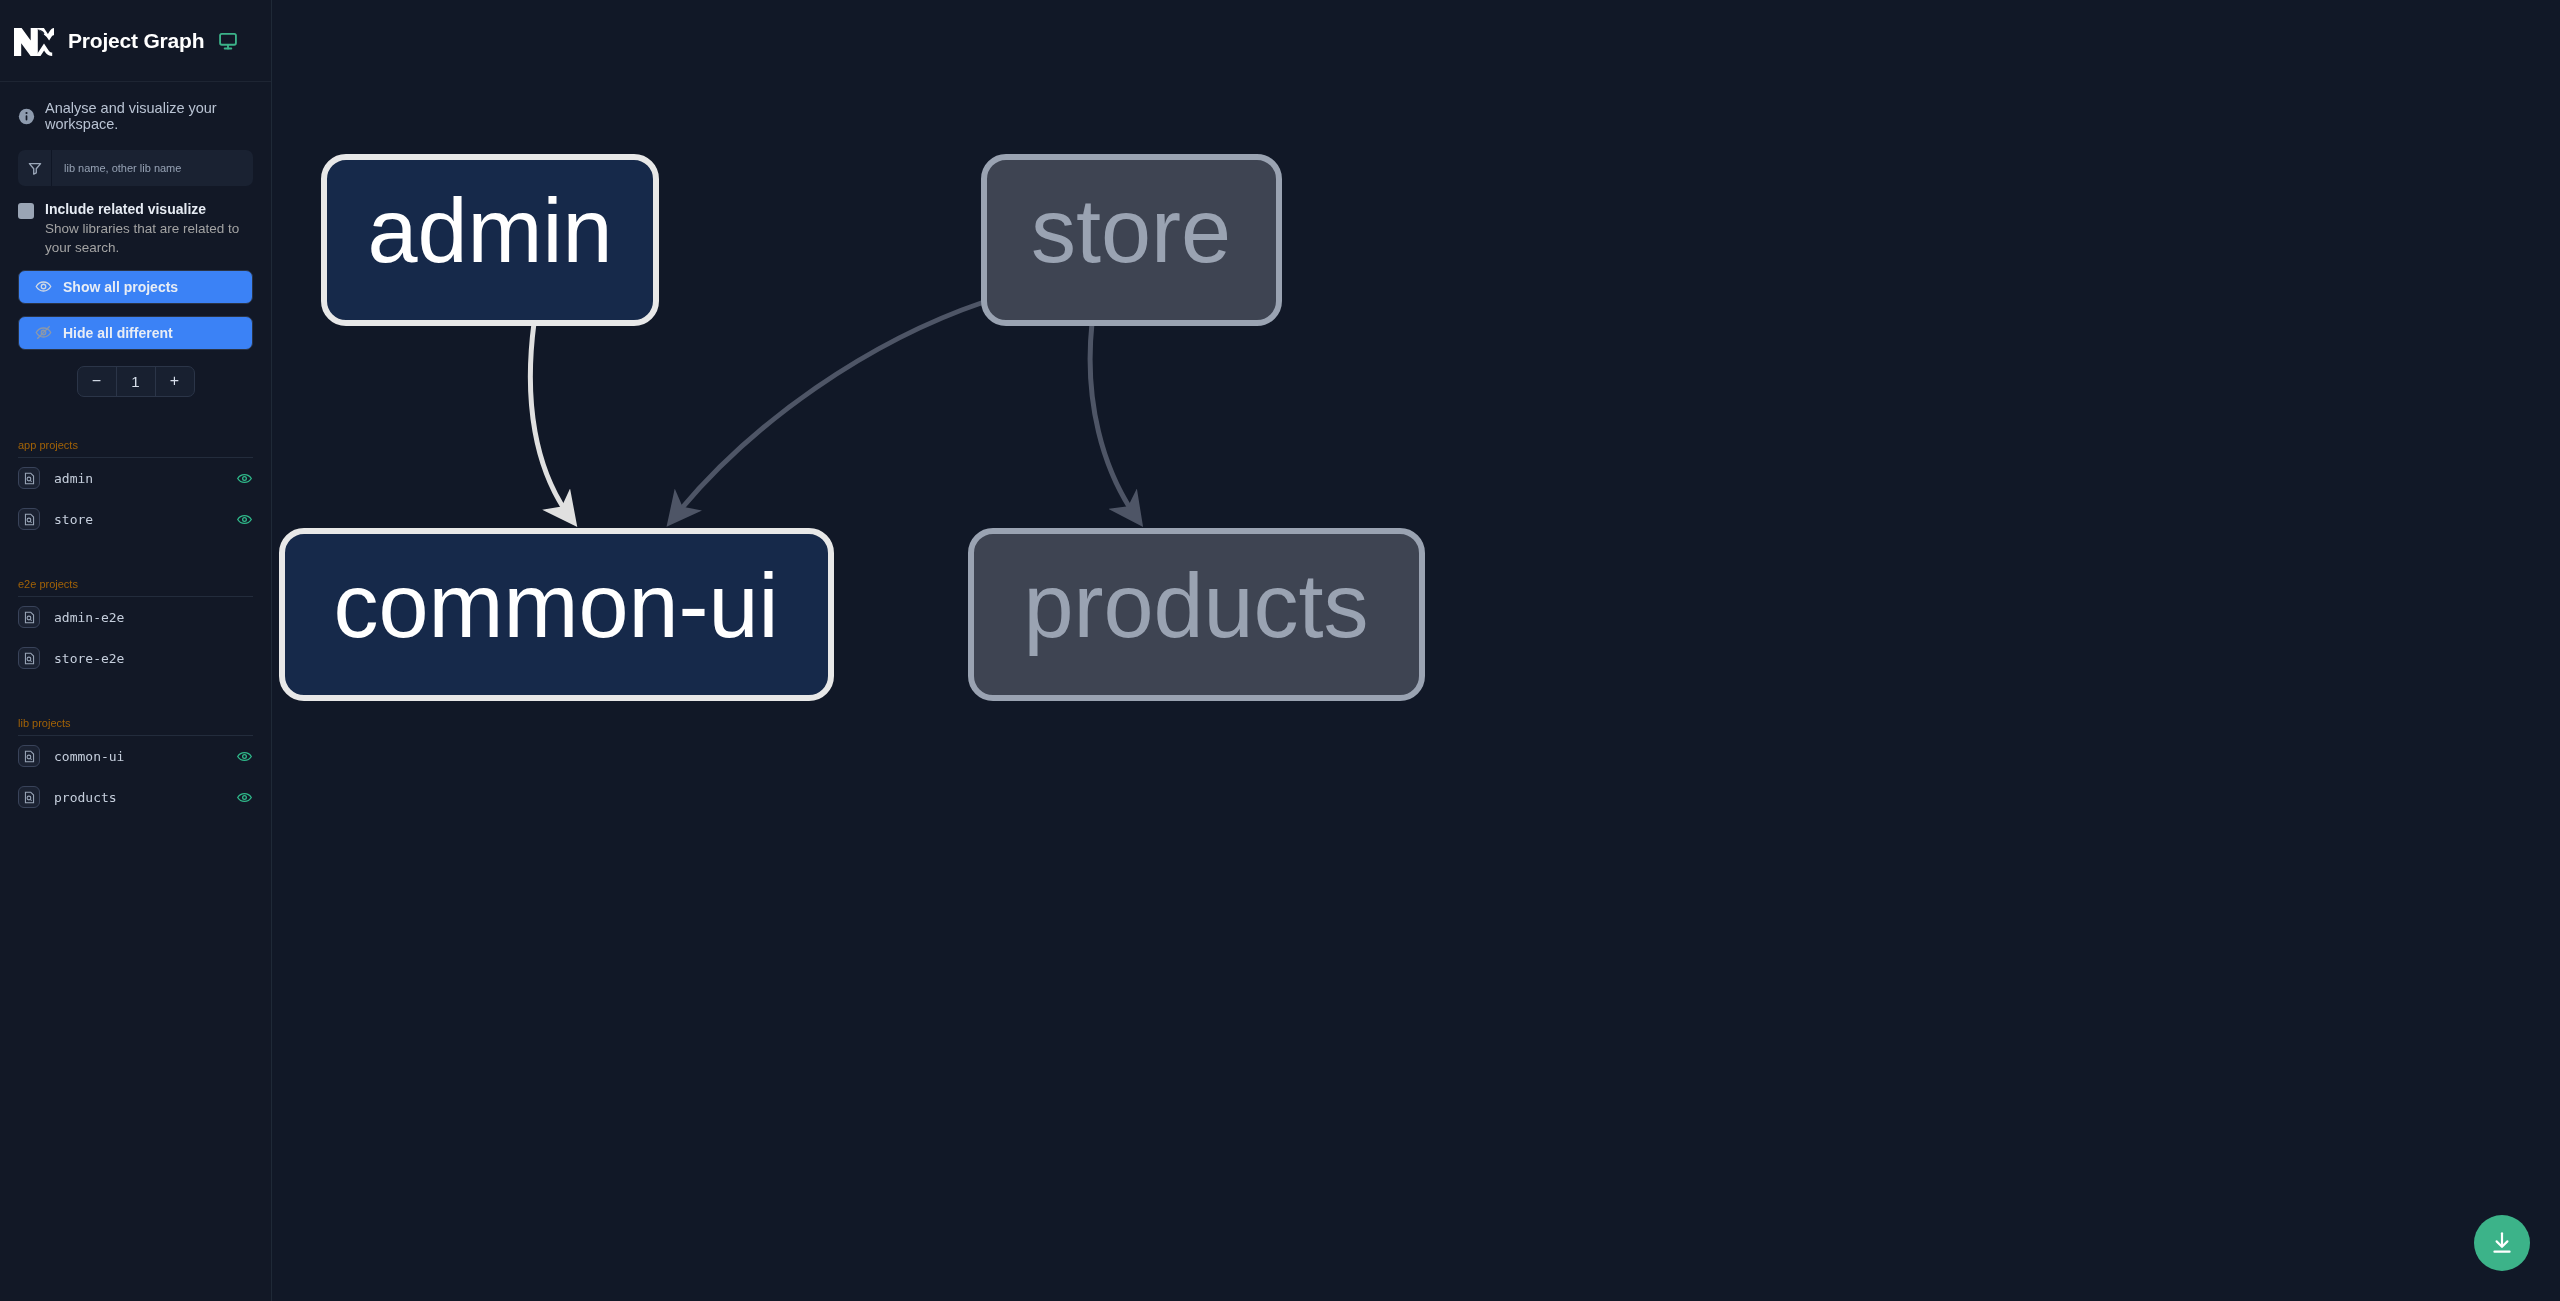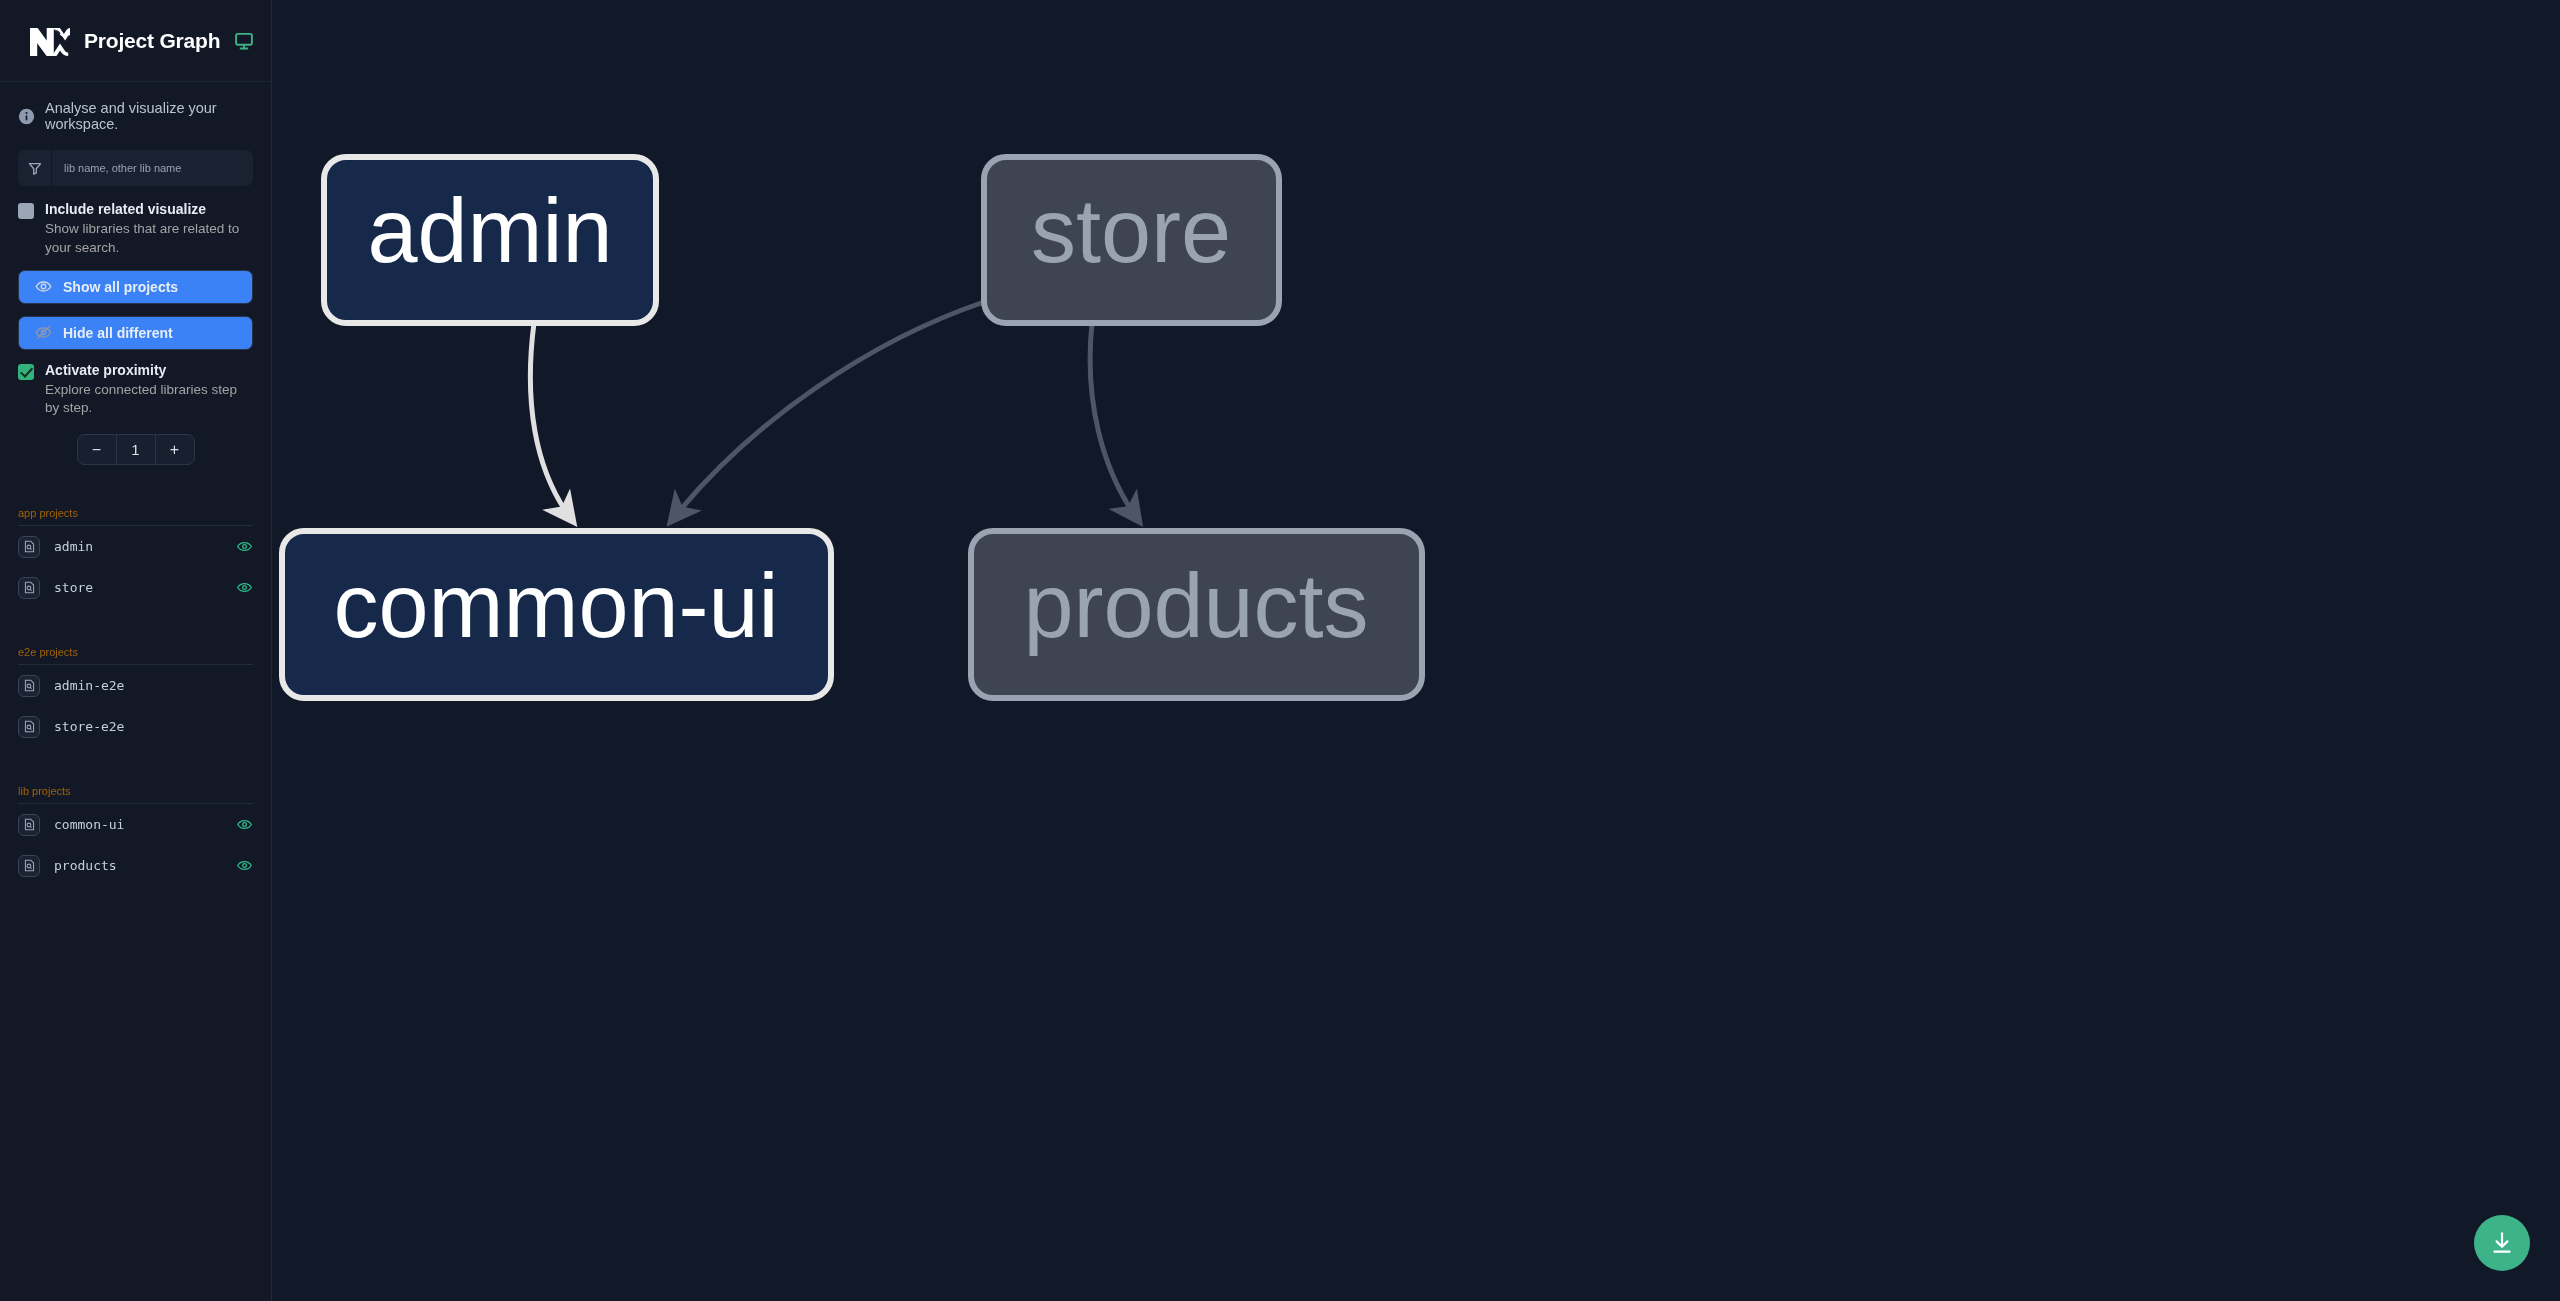--- a/index.html
+++ b/index.html
@@ -16,21 +16,21 @@
     width: 272px; height: 1301px;
     background: #121826;
     border-right: 1px solid #1f2937;
     display: flex; flex-direction: column;
     position: relative;
     flex: 0 0 272px;
   }
   .sb-header {
     height: 82px; flex: 0 0 82px;
     display: flex; align-items: center;
-    padding-left: 28px; gap: 14px;
+    padding-left: 12px; gap: 14px;
     border-bottom: 1px solid #1e2533;
     text-align: right;
   }
   .nx-logo { width: 42px; height: 34px; flex: 0 0 42px; display:block; }
   .sb-title {
     color: #ffffff; font-size: 21px; font-weight: 700;
     letter-spacing: -0.2px; white-space: nowrap;
   }
   .monitor-icon { width: 20px; height: 20px; display:block; }
 
@@ -217,27 +217,20 @@
       <div class="btn-wide">
         <svg class="eye-off-icon" viewBox="0 0 22 22" fill="none" stroke="#8b98ab" stroke-width="1.7">
           <path d="M1.6 11S4.8 5.2 11 5.2 20.4 11 20.4 11 17.2 16.8 11 16.8 1.6 11 1.6 11z"></path>
           <circle cx="11" cy="11" r="2.9"></circle>
           <line x1="3" y1="19" x2="19" y2="3"></line>
         </svg>
         <span class="lbl">Hide all different</span>
       </div>
 
 
-      <div class="check-block" style="padding-top:11px">
-        <div class="cbox checked"></div>
-        <div>
-          <div class="ctext-title">Activate proximity</div>
-          <div class="ctext-sub">Explore connected libraries step by step.</div>
-        </div>
-      </div>
 
       <div class="stepper">
         <div>−</div>
         <div class="mid">1</div>
         <div>+</div>
       </div>
 
       <div class="group-hdr group-first">app projects</div>
       <div class="proj-row">
         <span class="proj-icon">

